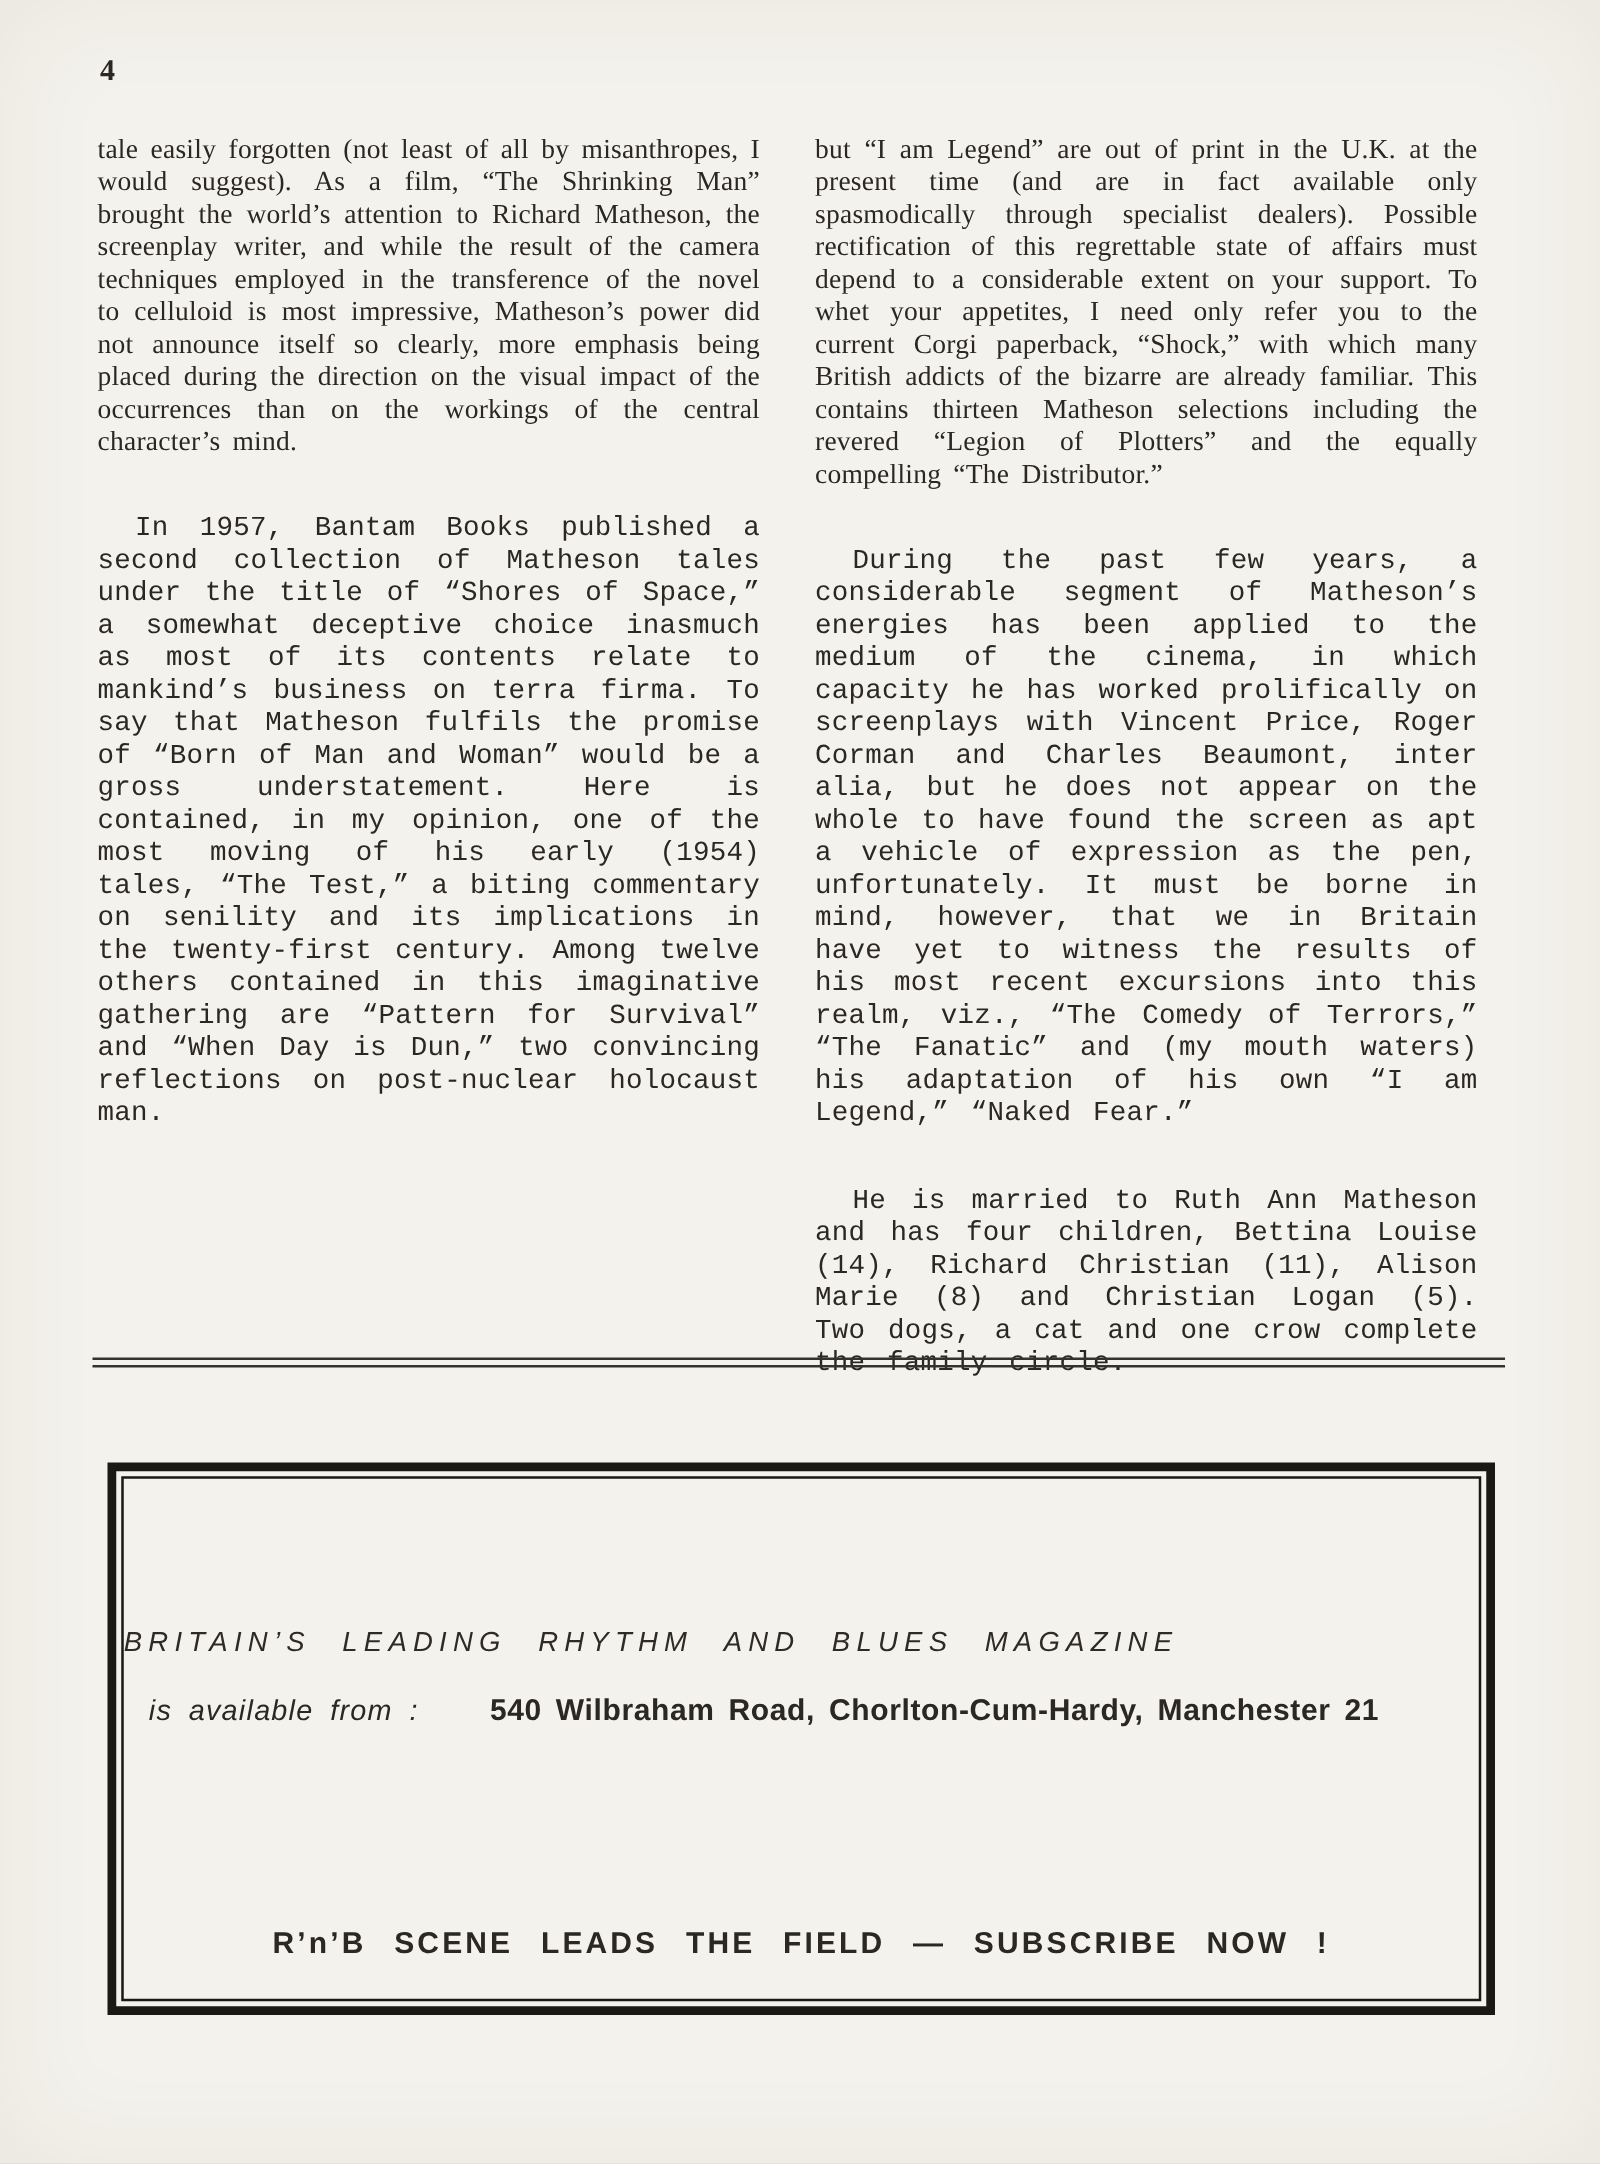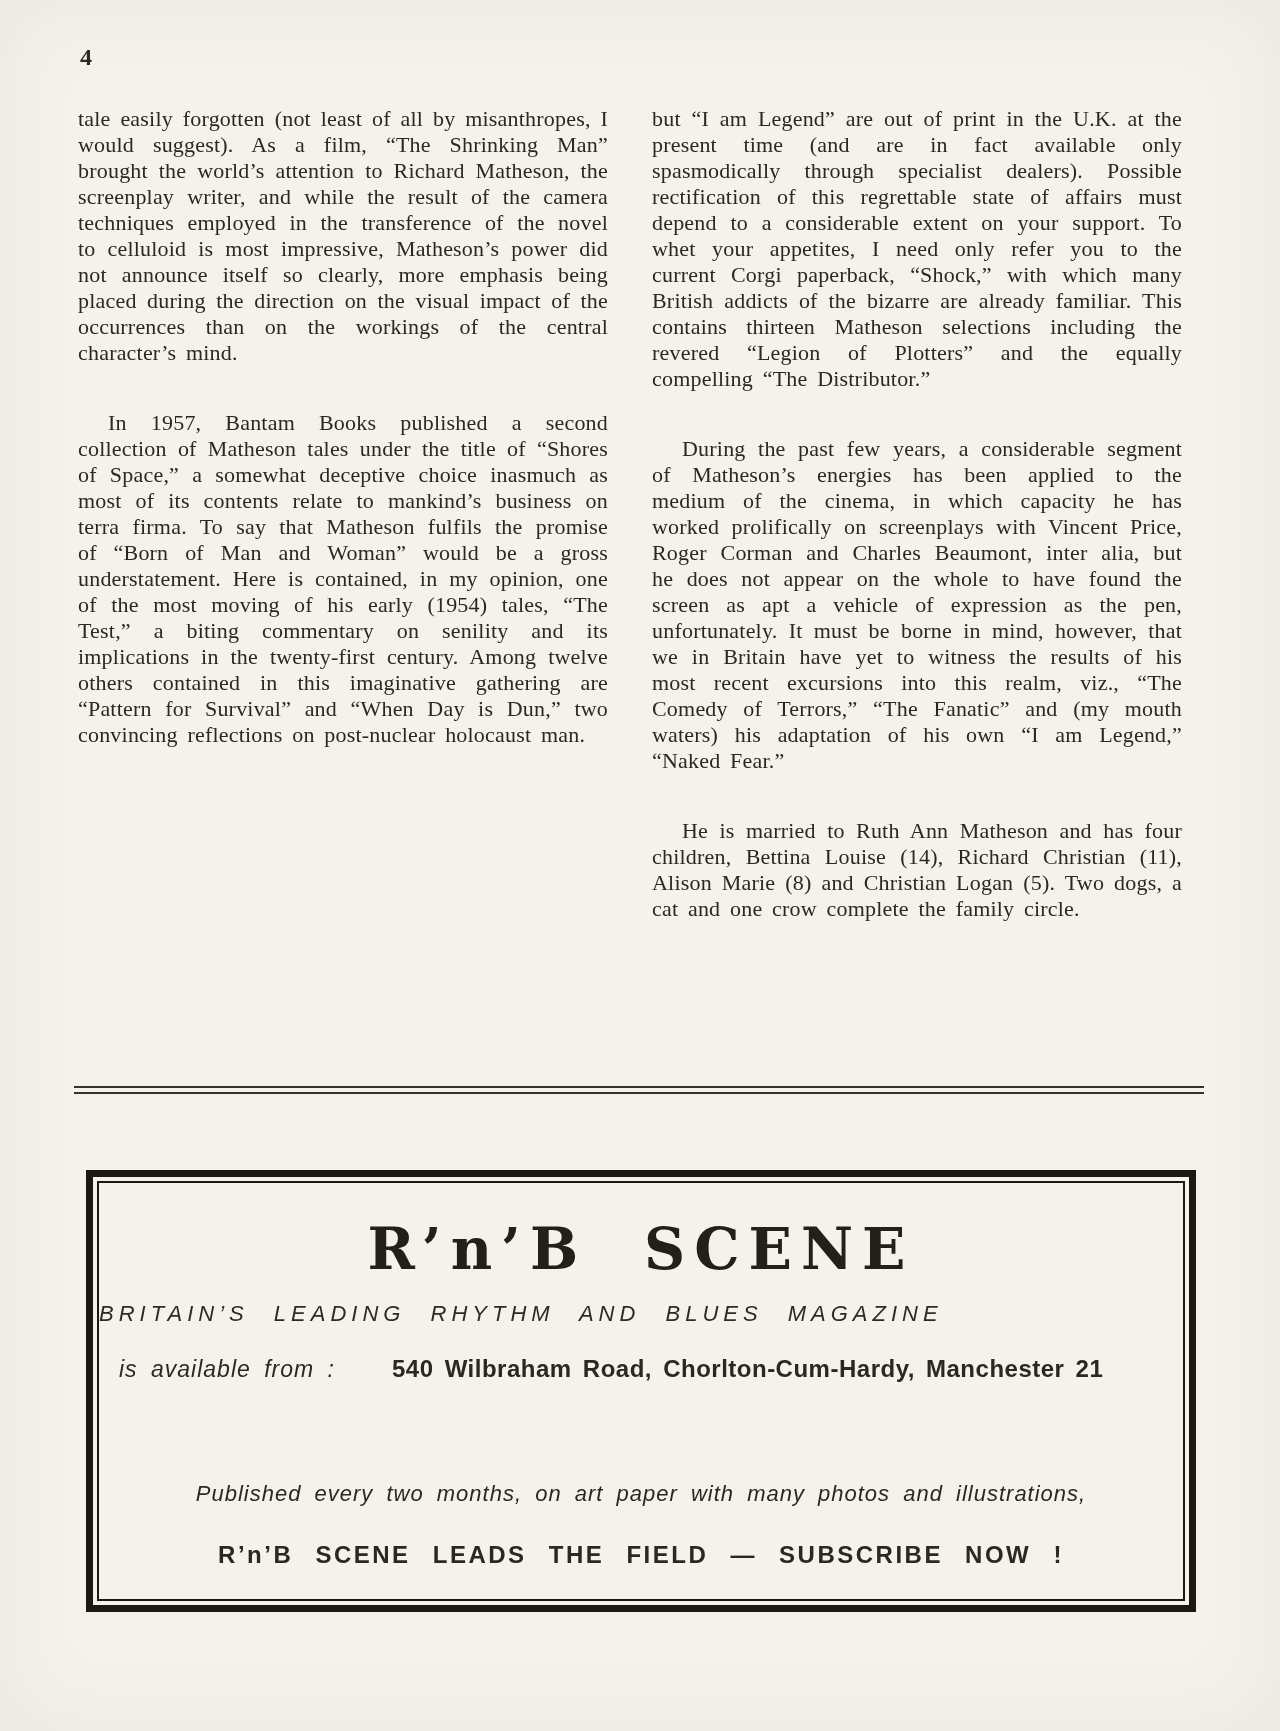--- a/index.html
+++ b/index.html
@@ -33,21 +33,21 @@
   .col {
     width: 530px;
     font-size: 22px;
     line-height: 26px;
     text-align: justify;
     text-align-last: left;
     word-spacing: 4px;
     letter-spacing: 0.2px;
   }
   .col p { margin: 0 0 44px 0; }
-  .col p.indent { text-indent: 30px; }
+  .col p.indent { text-indent: 30px; font-family: Liberation Mono, monospace; }
 
   .divider {
     position: absolute;
     left: 74px;
     top: 1086px;
     width: 1130px;
     height: 8px;
     box-sizing: border-box;
     border-top: 2px solid #34322c;
     border-bottom: 2px solid #34322c;
@@ -155,24 +155,22 @@
       <p>but “I am Legend” are out of print in the U.K. at the present time (and are in fact available only spasmodically through specialist dealers). Possible rectification of this regrettable state of affairs must depend to a considerable extent on your support.  To whet your appetites, I need only refer you to the current Corgi paperback, “Shock,” with which many British addicts of the bizarre are already familiar.  This contains thirteen Matheson selections including the revered “Legion of Plotters” and the equally compelling “The Distributor.”</p>
       <p class="indent">During the past few years, a considerable segment of Matheson’s energies has been applied to the medium of the cinema, in which capacity he has worked prolifically on screenplays with Vincent Price, Roger Corman and Charles Beaumont, inter alia, but he does not appear on the whole to have found the screen as apt a vehicle of expression as the pen, unfortunately. It must be borne in mind, however, that we in Britain have yet to witness the results of his most recent excursions into this realm, viz., “The Comedy of Terrors,” “The Fanatic” and (my mouth waters) his adaptation of his own “I am Legend,” “Naked Fear.”</p>
       <p class="indent">He is married to Ruth Ann Matheson and has four children, Bettina Louise (14), Richard Christian (11), Alison Marie (8) and Christian Logan (5).  Two dogs, a cat and one crow complete the family circle.</p>
     </div>
   </div>
 
   <div class="divider"></div>
 
   <div class="ad-box">
     <div class="ad-inner">
-      <div class="ad-line ad-title">R’n’B  SCENE</div>
       <div class="ad-line ad-subtitle">BRITAIN’S LEADING RHYTHM AND BLUES MAGAZINE</div>
       <div class="ad-line ad-available">
         <span class="ad-available-label">is available from :</span>
         <span class="ad-address">540 Wilbraham Road, Chorlton-Cum-Hardy, Manchester 21</span>
       </div>
-      <div class="ad-line ad-published">Published every two months, on art paper with many photos and illustrations,</div>
       <div class="ad-line ad-slogan">R’n’B SCENE LEADS THE FIELD — SUBSCRIBE NOW !</div>
     </div>
   </div>
 
 </div>
 
 </body></html>

